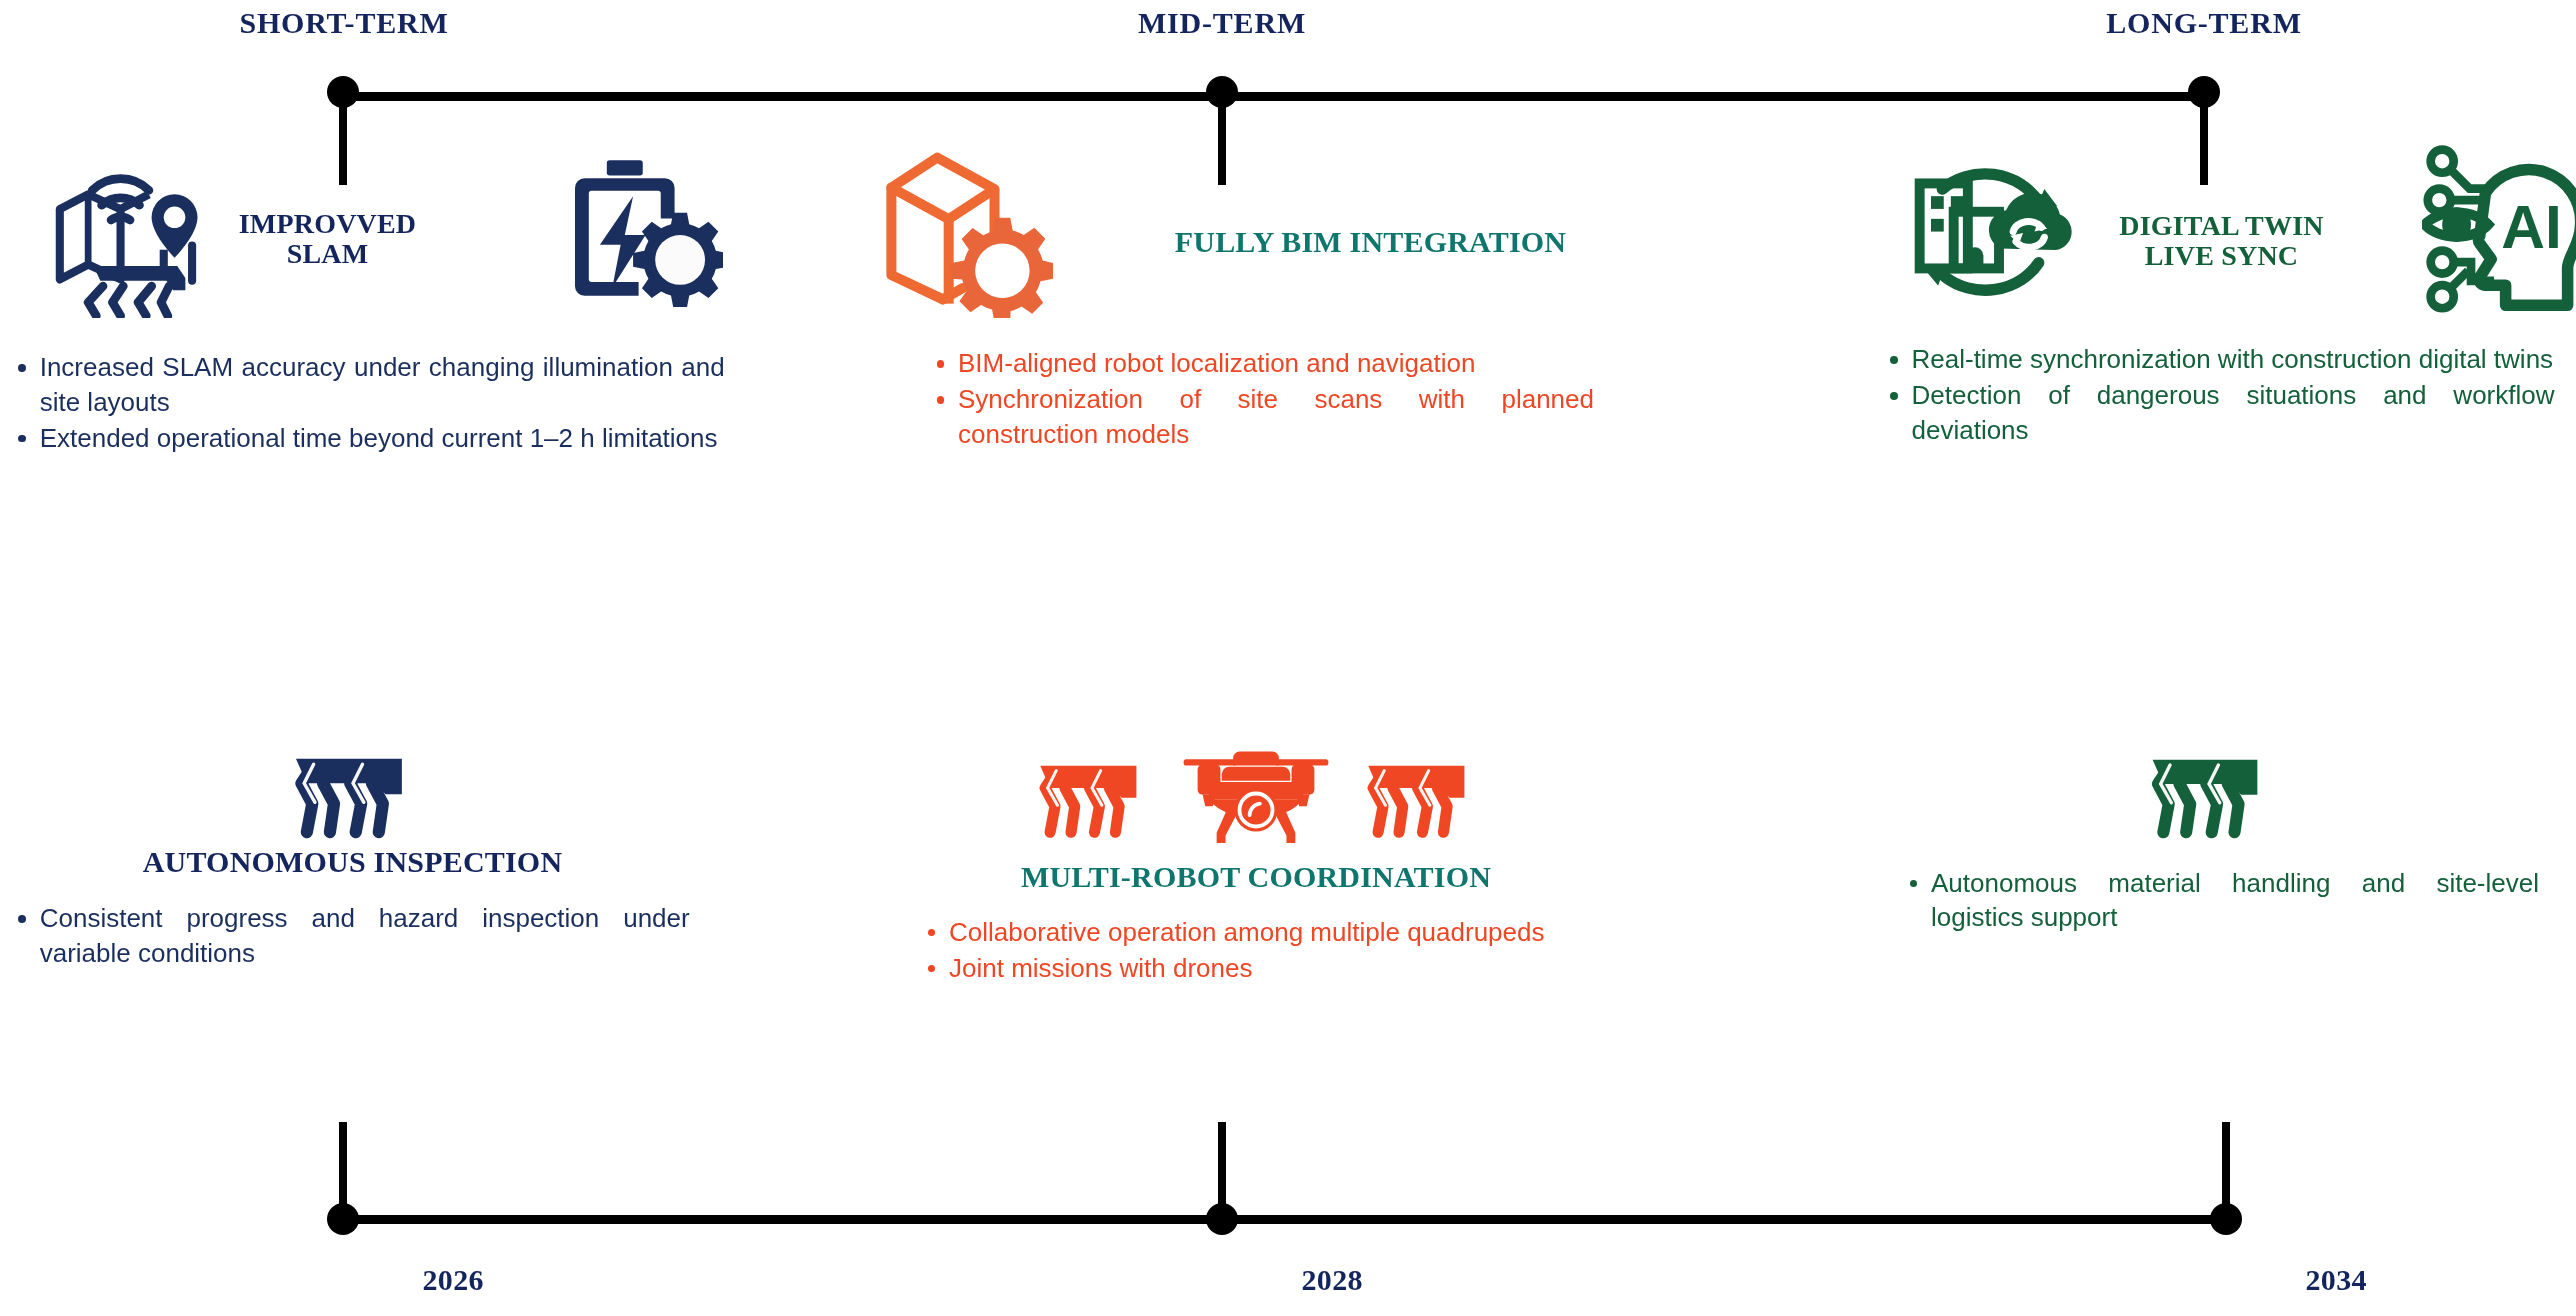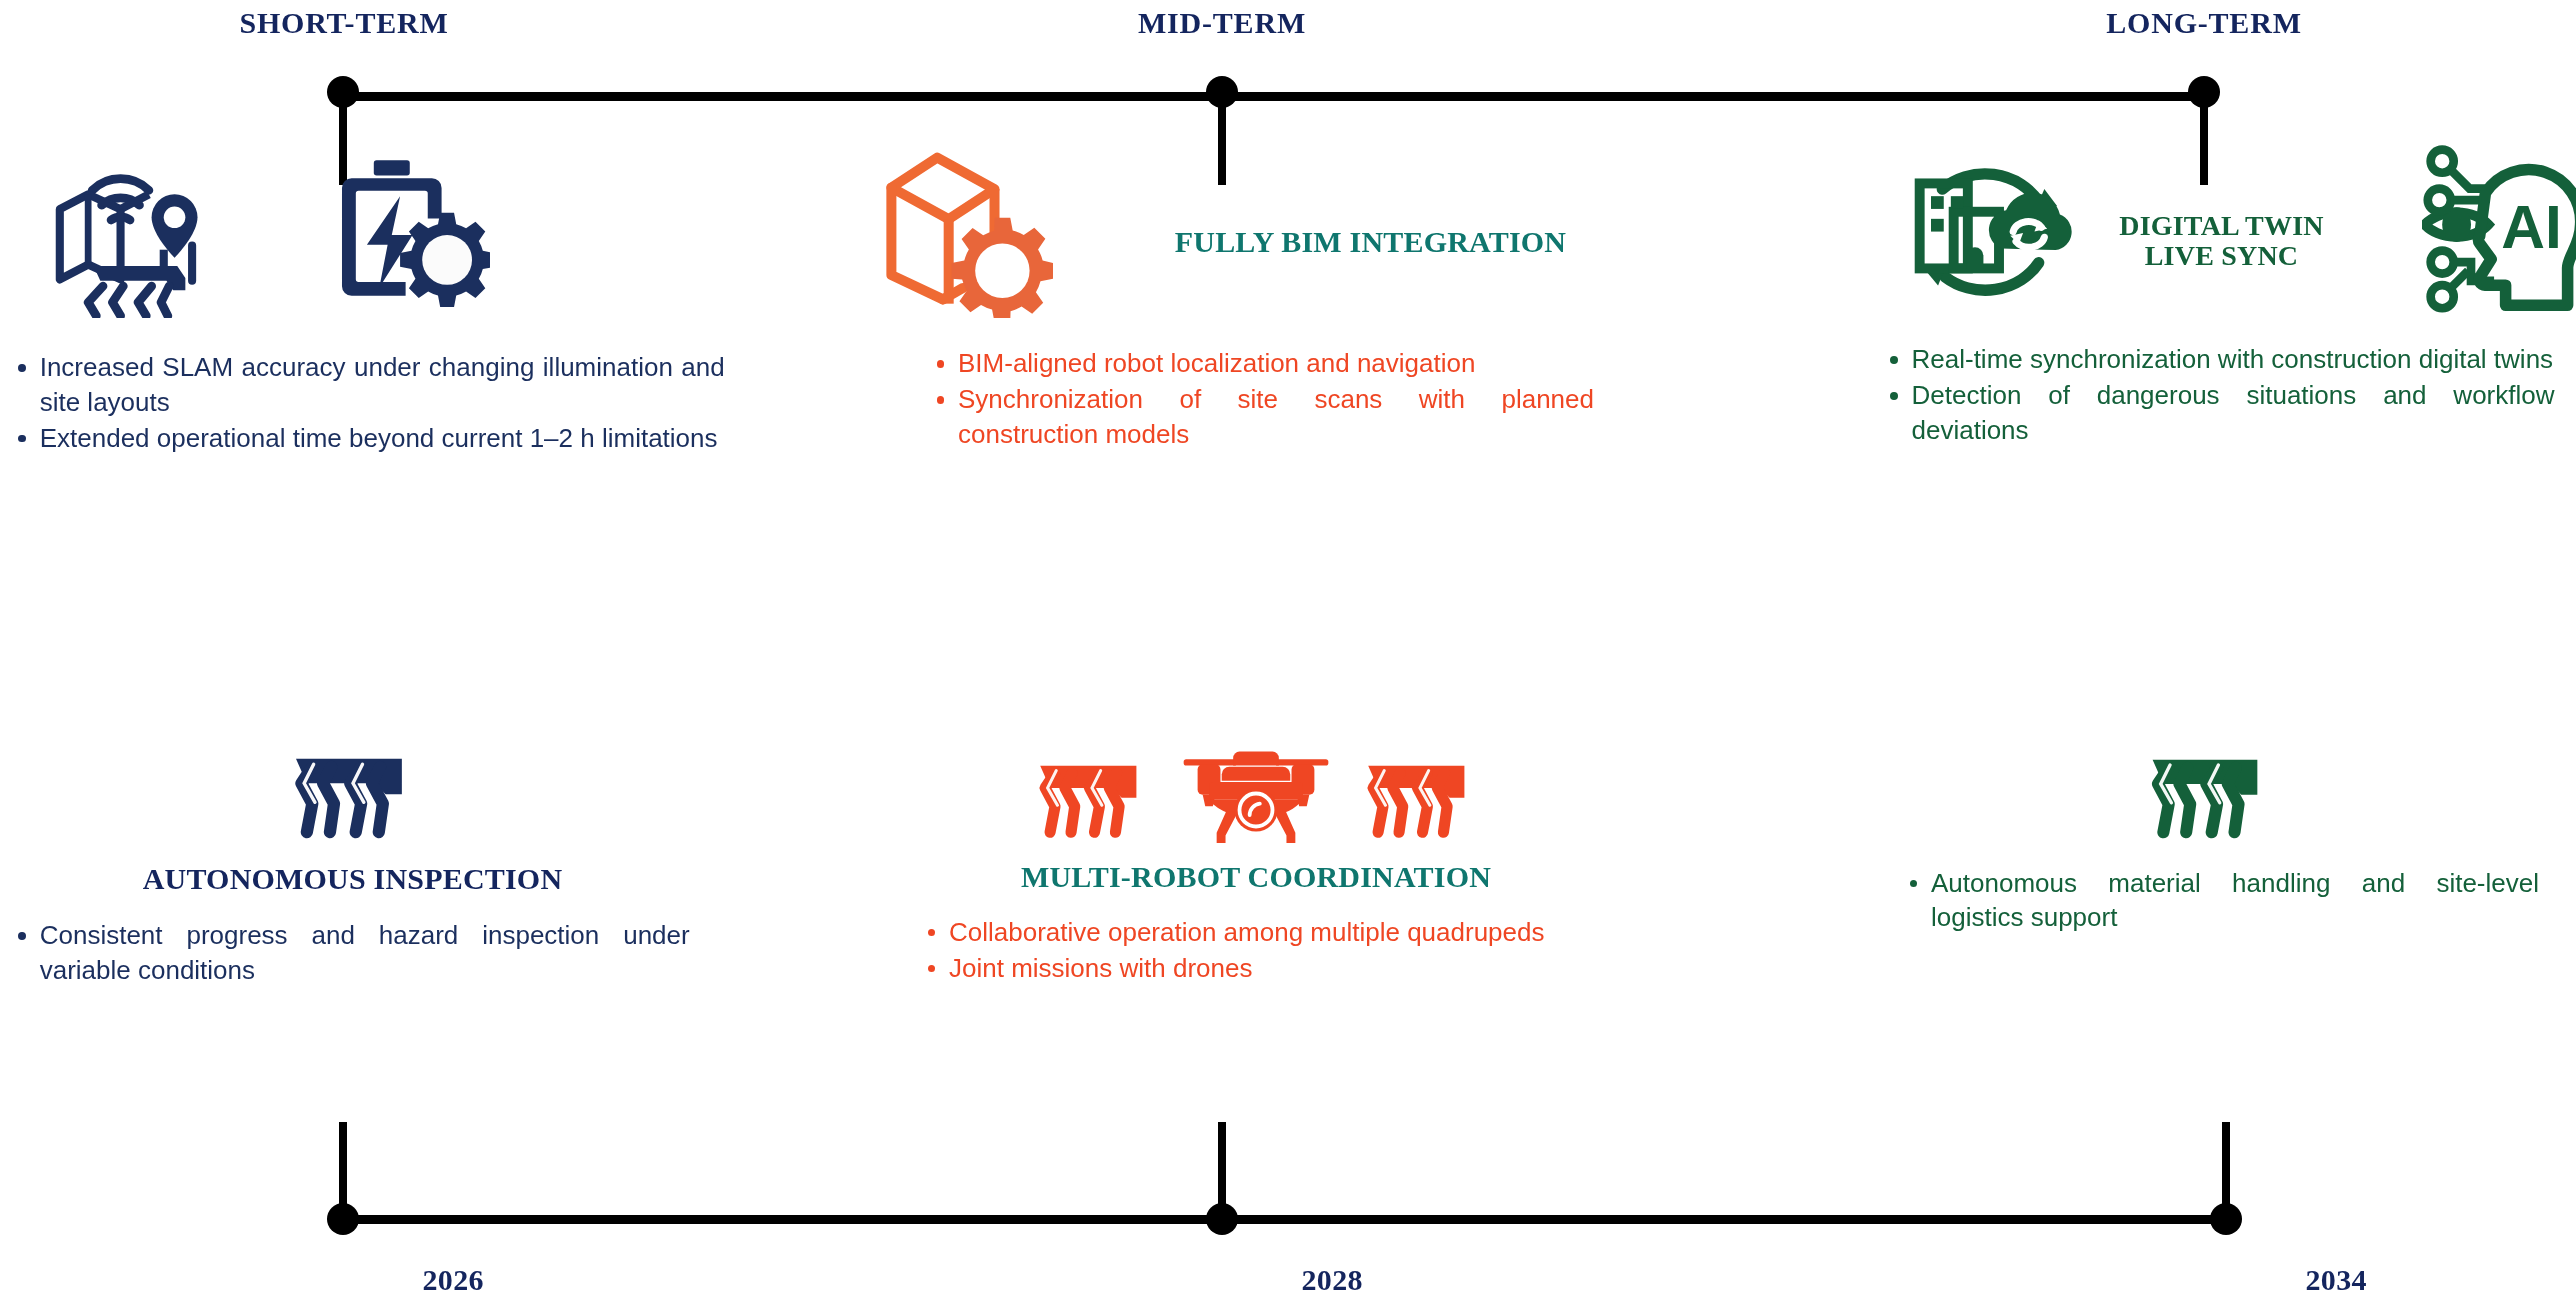--- a/index.html
+++ b/index.html
@@ -177,20 +177,22 @@
 
           <path d="M33 86 h62 l6 9 v9 h-9 l-5 -7 H38 z" fill="#1b2f5e"></path>
           <g stroke="#1b2f5e" stroke-width="6.5" fill="none" stroke-linecap="round" stroke-linejoin="round">
             <path d="M40 101 L29 113 L35 123"></path>
             <path d="M55 101 L47 113 L53 123"></path>
             <path d="M76 101 L66 113 L72 123"></path>
             <path d="M89 101 L83 113 L88 123"></path>
           </g>
         </svg>
       </div>
+      <div class="card-title t-navy" style="font-size:28px; margin-top:11.3px; width:233px; white-space:pre-line;">IMPROVVED
+SLAM</div>
     </div>
 
     <div class="icon-unit">
       <div class="icon-box">
         <svg width="166" height="166" viewBox="0 0 120 120" fill="none">
           <rect x="36" y="6" width="26" height="11" rx="2" fill="#1b2f5e"></rect>
           <path d="M20 19 h58 a7 7 0 0 1 7 7 v22 h-10 v-18 a2 2 0 0 0 -2 -2 H25 a2 2 0 0 0 -2 2 v62 a2 2 0 0 0 2 2 h34 v10 H20 a7 7 0 0 1 -7 -7 V26 a7 7 0 0 1 7 -7 z" fill="#1b2f5e"></path>
           <path d="M55 32 L31 67 h15 l-6 31 L64 60 H49 z" fill="#1b2f5e"></path>
 
           <g fill="#1b2f5e">
@@ -331,21 +333,21 @@
           <path d="M80 14 L74 26 L82 41 L79 62"></path>
         </g>
         <g stroke="#f7f7f9" stroke-width="2.5" fill="none" stroke-linecap="round">
           <path d="M31 12 L24 26 L32 40"></path>
           <path d="M67 12 L60 26 L68 40"></path>
         </g>
       </svg>
     </div>
   </div>
 
-  <div class="card-title t-navy" style="font-size:30px; margin-top:20px; width:705px;">AUTONOMOUS INSPECTION</div>
+  <div class="card-title t-navy" style="font-size:30px; margin-top:3px; width:705px;">AUTONOMOUS INSPECTION</div>
 
   <ul class="bullets navy" style="width:677px; margin-top:22.6px; margin-left:12.7px;">
     <li>
         <span>Consistent progress and hazard inspection under variable conditions</span>
       </li>
   </ul>
 </div>
 
 <div class="col" style="left:868px; top:744px; width:776px;">
 

